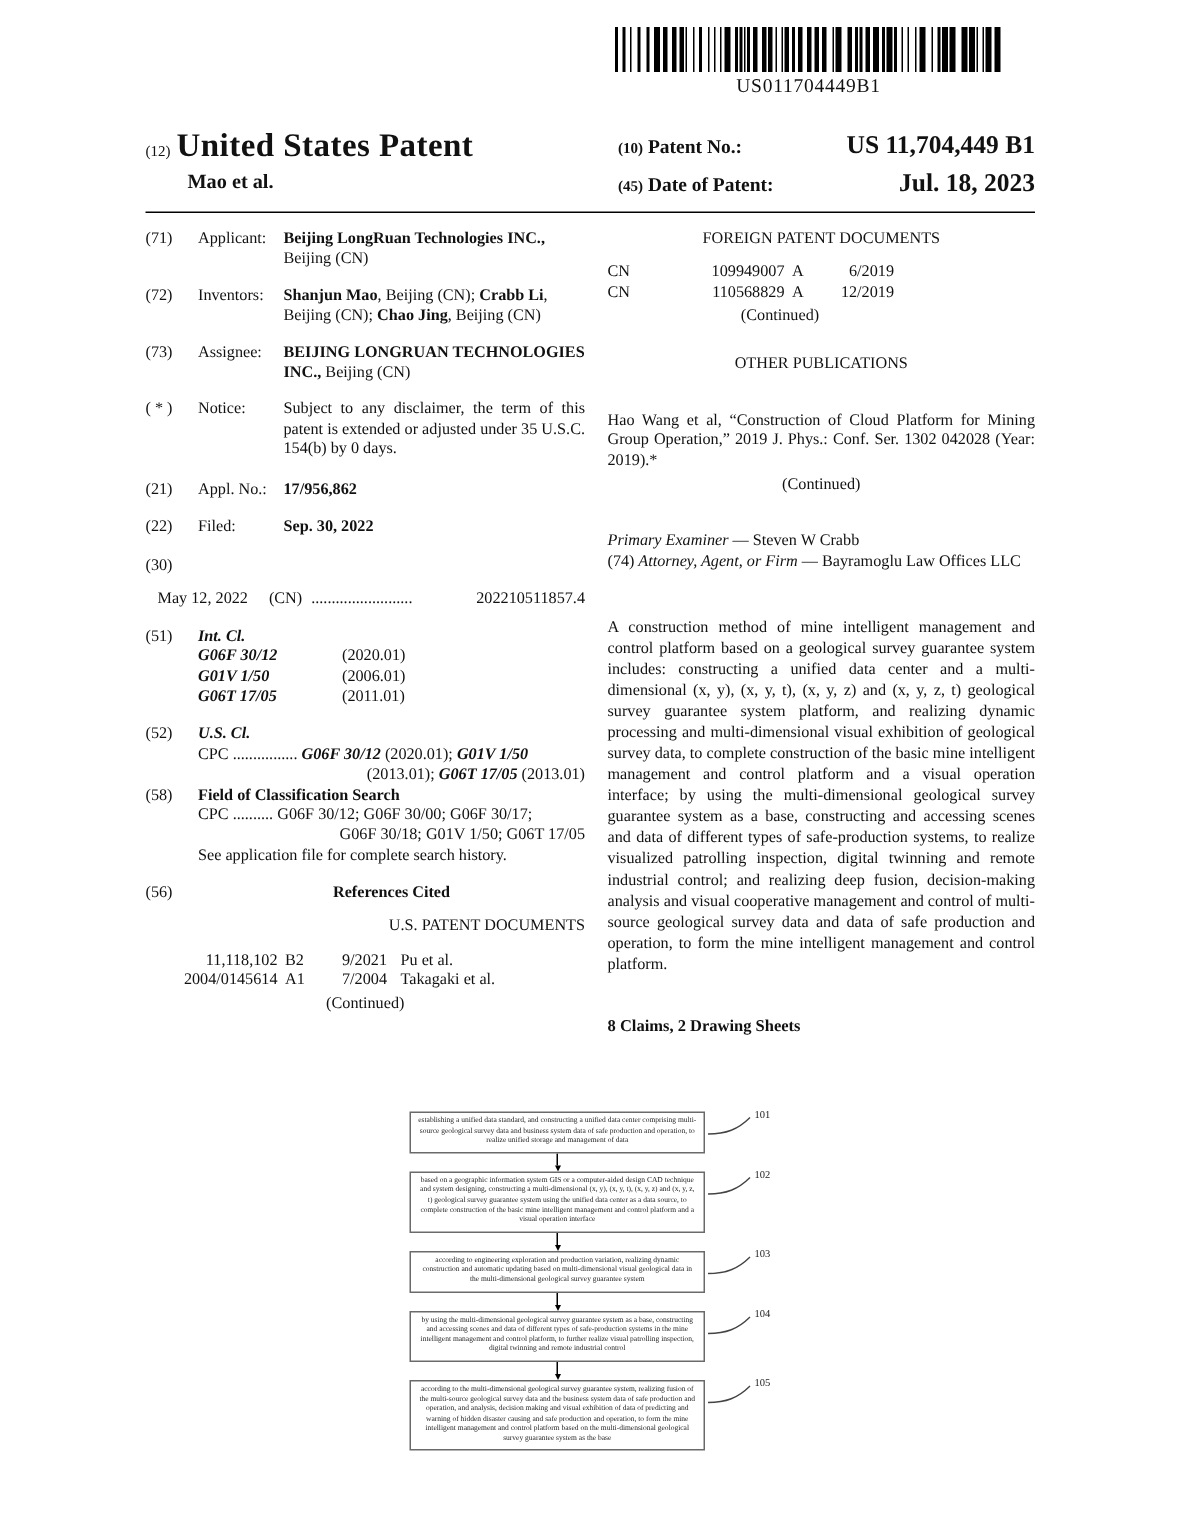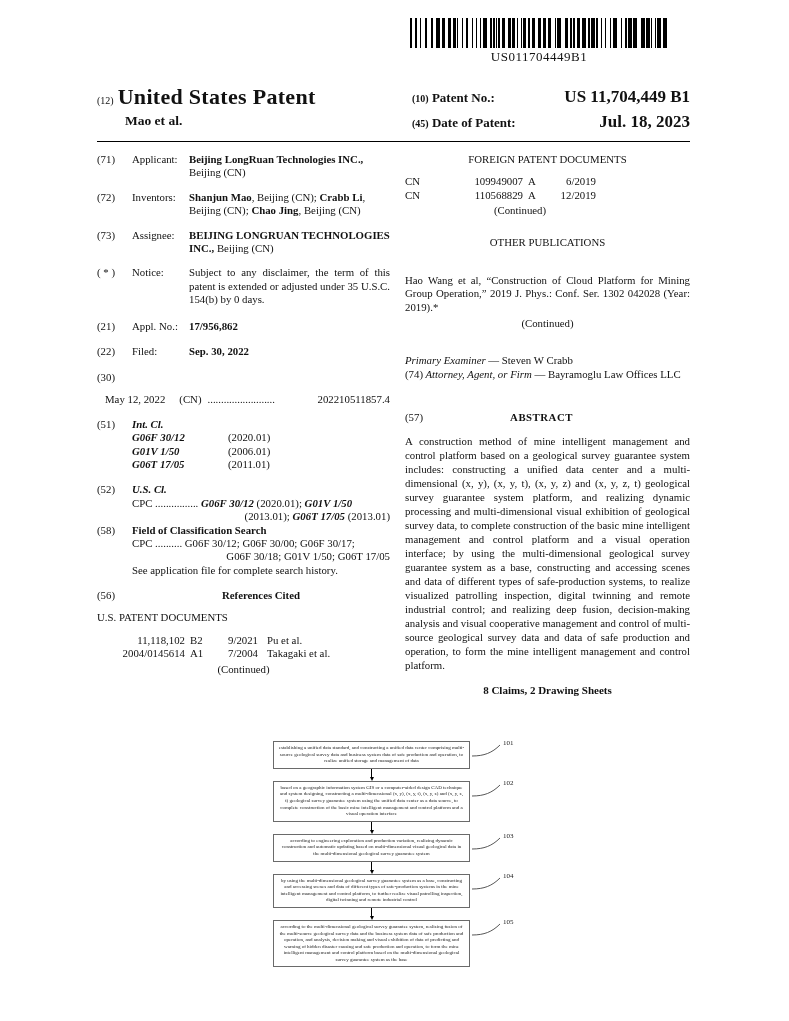--- a/index.html
+++ b/index.html
@@ -32,21 +32,21 @@
 
   .entry{display:flex;margin-bottom:11px;}
   .enum{width:35px;flex:none;}
   .elbl{width:57px;flex:none;}
   .eval{flex:1;}
   .b{font-weight:bold;}
   .j{text-align:justify;}
   .title-text{font-weight:bold;max-width:218px;letter-spacing:.1px;}
 
   .chead{text-align:center;font-weight:bold;}
-  .csub{text-align:left;}
+  .csub{text-align:right;}
   .ccont{text-align:center;}
 
   .prio-row{display:flex;padding-left:8px;margin:8px 0 12px 0;}
   .prio-date{flex:none;}
   .prio-cc{flex:none;margin-left:14px;}
   .prio-dots{flex:1;overflow:hidden;white-space:nowrap;margin-left:6px;}
   .prio-num{flex:none;}
 
   .iclrow{display:flex;}
   .iclcode{width:96px;flex:none;font-weight:bold;font-style:italic;}
@@ -62,21 +62,21 @@
   .refname{padding-left:9px;}
 
   .fprow{display:flex;}
   .fpcc{width:40px;flex:none;}
   .fpnum{width:78px;flex:none;text-align:right;}
   .fpkind{width:16px;flex:none;padding-left:5px;}
   .fpdate{width:52px;flex:none;text-align:right;}
 
   .abstract-head{display:flex;margin:0 0 9px 0;}
   .abstract-head .ah{flex:1;text-align:center;font-weight:bold;letter-spacing:.5px;margin-right:30px;}
-  .claims{text-align:center;font-weight:bold;font-size:11px;margin-top:12px;}
+  .claims{text-align:left;font-weight:bold;font-size:11px;margin-top:28px;}
 
   
   .flow{position:absolute;top:741px;left:273px;width:197px;}
   .frow{position:relative;}
   .fbox{border:1px solid #6a6a6a;padding:3px 4px;font-size:5px;line-height:1.32;
         text-align:center;color:#222;}
   .farrow{height:12px;display:flex;flex-direction:column;align-items:center;}
   .farrow .ln{width:1px;flex:1;background:#000;}
   .farrow .hd{width:0;height:0;border-left:2.5px solid transparent;border-right:2.5px solid transparent;border-top:4px solid #000;}
   .flabel{position:absolute;left:199px;top:1px;width:48px;height:16px;}
@@ -356,24 +356,20 @@
 
       <div>
         <div class="chead" style="font-weight:normal;margin-bottom:25px;">OTHER PUBLICATIONS</div>
         <div class="j">Hao Wang et al, “Construction of Cloud Platform for Mining Group Operation,” 2019 J. Phys.: Conf. Ser. 1302 042028 (Year: 2019).*</div>
         <div class="ccont" style="margin:3px 0 24px 0;">(Continued)</div>
       </div>
 
       <div><span class="rt-i">Primary Examiner</span><span> — Steven W Crabb</span></div>
       <div class="j" style="margin-bottom:30px;"><span>(74)</span><span><span class="rt-i"> Attorney, Agent, or Firm</span><span> — Bayramoglu Law Offices LLC</span></span></div>
 
-      <div class="abstract-head">
-        <span>(57)</span>
-        <span class="ah">ABSTRACT</span>
-      </div>
       <div class="j" style="line-height:1.3;">A construction method of mine intelligent management and control platform based on a geological survey guarantee system includes: constructing a unified data center and a multi-dimensional (x, y), (x, y, t), (x, y, z) and (x, y, z, t) geological survey guarantee system platform, and realizing dynamic processing and multi-dimensional visual exhibition of geological survey data, to complete construction of the basic mine intelligent management and control platform and a visual operation interface; by using the multi-dimensional geological survey guarantee system as a base, constructing and accessing scenes and data of different types of safe-production systems, to realize visualized patrolling inspection, digital twinning and remote industrial control; and realizing deep fusion, decision-making analysis and visual cooperative management and control of multi-source geological survey data and data of safe production and operation, to form the mine intelligent management and control platform.</div>
 
       <div class="claims">8 Claims, 2 Drawing Sheets</div>
     </div>
   </div>
 
   <div class="flow">
 
     <div class="frow">
       <div class="fbox">establishing a unified data standard, and constructing a unified data center comprising multi-source geological survey data and business system data of safe production and operation, to realize unified storage and management of data</div>

